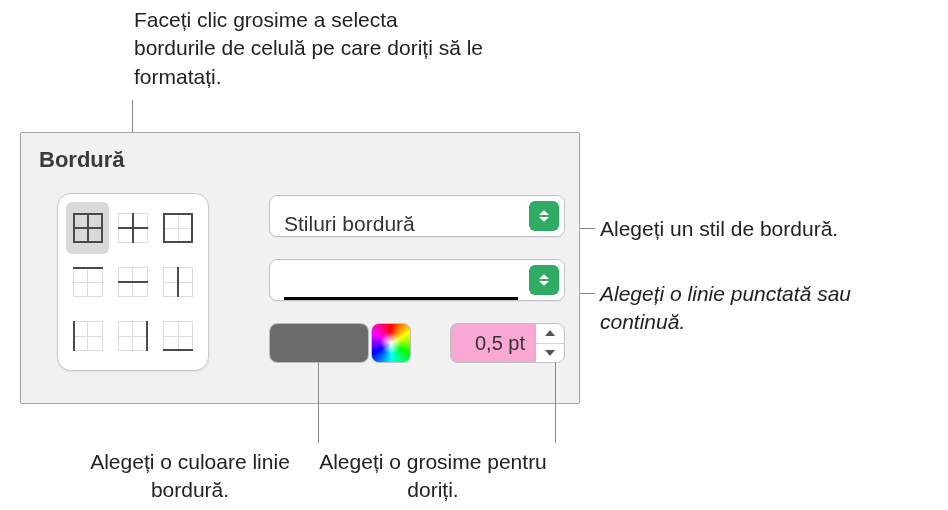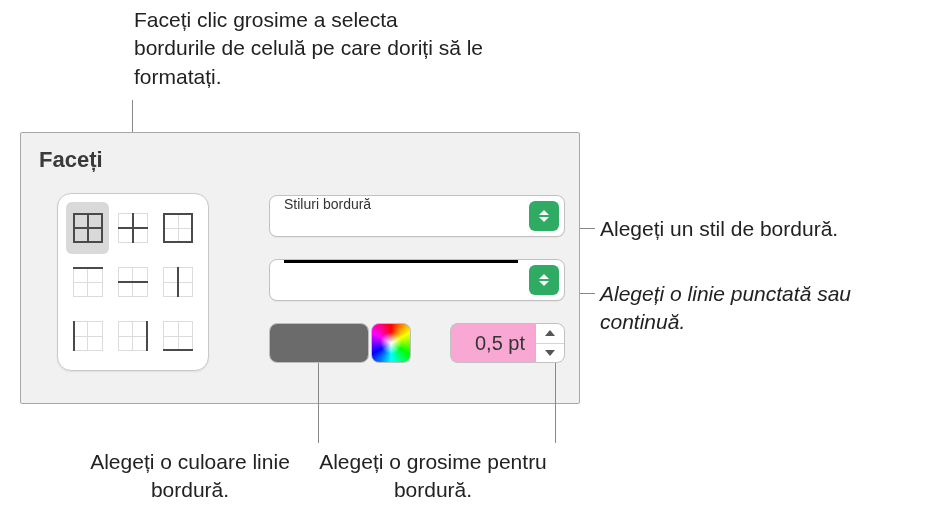--- a/index.html
+++ b/index.html
@@ -83,23 +83,23 @@
     }
     .ov { position:absolute; background:#4a4a4a; }
     .dropdown {
       position: absolute;
       left: 248px;
       height: 42px;
       background: #fff;
       border: 1px solid #c1c1c1;
       border-radius: 8px;
       display: flex;
-      align-items: flex-start;
+      align-items: flex-end;
       padding: 0 46px 0 14px;
-      font-size: 14px;
+      font-size: 21px;
       color: #333;
       box-shadow: 0 1px 1px rgba(0,0,0,0.05);
       cursor: pointer;
     }
     #dd-style { top: 62px; width: 296px; }
     #dd-line  { top: 126px; width: 296px; }
     .dd-arrows {
       position: absolute;
       right: 5px;
       top: 50%;
@@ -232,21 +232,21 @@
       line-height: 1.35;
     }
   </style>
 </head>
 <body>
 
 <div class="callout-top">Faceți clic grosime a selecta bordurile de celulă pe care doriți să le formatați.</div>
 <div class="lead" style="left:132px; top:100px; width:1px; height:145px;"></div>
 
 <div class="panel">
-  <div class="panel-title">Faceți</div>
+  <div class="panel-title">Bordură</div>
 
   <div class="border-grid">
     <div class="bcell selected">
       <div class="bglyph">
         <div class="ov" style="left:0;top:0;width:100%;height:2px"></div>
         <div class="ov" style="left:0;bottom:0;width:100%;height:2px"></div>
         <div class="ov" style="left:0;top:0;width:2px;height:100%"></div>
         <div class="ov" style="right:0;top:0;width:2px;height:100%"></div>
         <div class="ov" style="left:50%;top:0;width:2px;height:100%;transform:translateX(-1px)"></div>
         <div class="ov" style="top:50%;left:0;height:2px;width:100%;transform:translateY(-1px)"></div>
@@ -335,13 +335,13 @@
 <div class="lead" style="left:580px; top:228px; width:15px; height:1px;"></div>
 <div id="c-style" class="callout-right">Alegeți un stil de bordură.</div>
 
 <div class="lead" style="left:580px; top:293px; width:15px; height:1px;"></div>
 <div id="c-line" class="callout-right">Alegeți o linie punctată sau continuă.</div>
 
 <div class="lead" style="left:318px; top:363px; width:1px; height:80px;"></div>
 <div class="callout-bottom-left">Alegeți o culoare linie bordură.</div>
 
 <div class="lead" style="left:555px; top:363px; width:1px; height:80px;"></div>
-<div class="callout-bottom-right">Alegeți o grosime pentru bordură.</div>
+<div class="callout-bottom-right">Alegeți o grosime pentru doriți.</div>
 
 </body></html>

